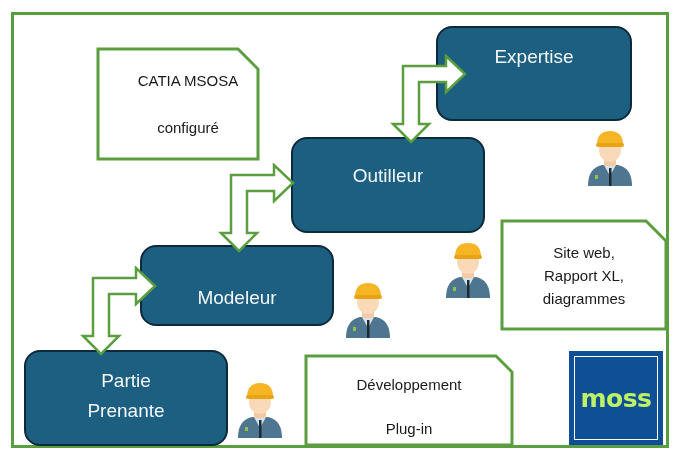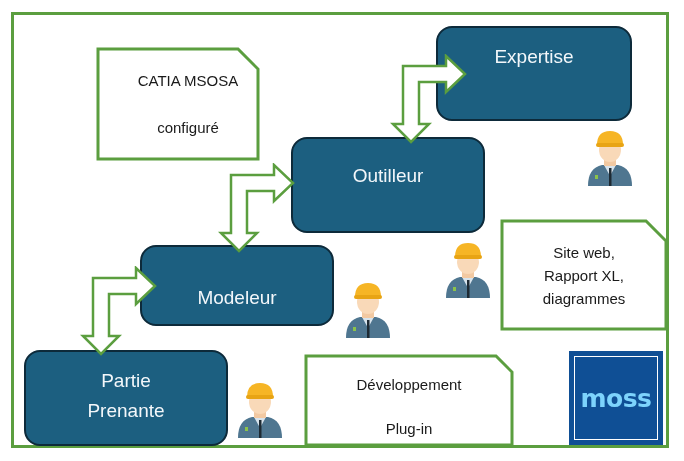--- a/index.html
+++ b/index.html
@@ -6,21 +6,21 @@
   body { width:684px; height:461px; position:relative; overflow:hidden; font-family:"Liberation Sans", sans-serif; }
   .frame { position:absolute; left:11px; top:12px; width:658px; height:436px; border:3px solid #5b9e3f; box-sizing:border-box; }
   .role { position:absolute; background:#1c5f80; border:2.5px solid #0d2a3a; border-radius:16px; box-sizing:border-box; color:#f3f7fa; font-size:19px; text-align:center; line-height:1.6; }
   .note { position:absolute; }
   .note svg { position:absolute; left:0; top:0; }
   .note .txt { position:absolute; left:0; top:0; width:100%; height:100%; display:flex; flex-direction:column; align-items:center; justify-content:space-around; color:#1a1a1a; font-size:15px; text-align:center; }
   .arrow { position:absolute; }
   .worker { position:absolute; width:52px; height:58px; }
   .logo { position:absolute; left:569px; top:351px; width:94px; height:94px; background:#0f4f95; box-sizing:border-box; border:2px solid #0f4f95; }
   .logo .inner { position:absolute; left:3px; top:3px; right:3px; bottom:3px; border:1.5px solid #ffffff; display:flex; align-items:center; justify-content:center; }
-  .logo span { color:#7dd3fc; font-weight:bold; font-size:25px; letter-spacing:-0.5px; font-family:"DejaVu Sans", sans-serif; }
+  .logo span { color:#bef264; font-weight:bold; font-size:25px; letter-spacing:-0.5px; font-family:"DejaVu Sans", sans-serif; }
 </style>
 </head>
 <body>
 
 <div class="frame"></div>
 
 <div class="note" style="left:96px;top:47px;width:184px;height:114px;">
   <svg width="164" height="114">
       <polygon points="2,2 142,2 162,22 162,112 2,112" fill="#fff" stroke="#5b9e3f" stroke-width="3"></polygon>
     </svg>

